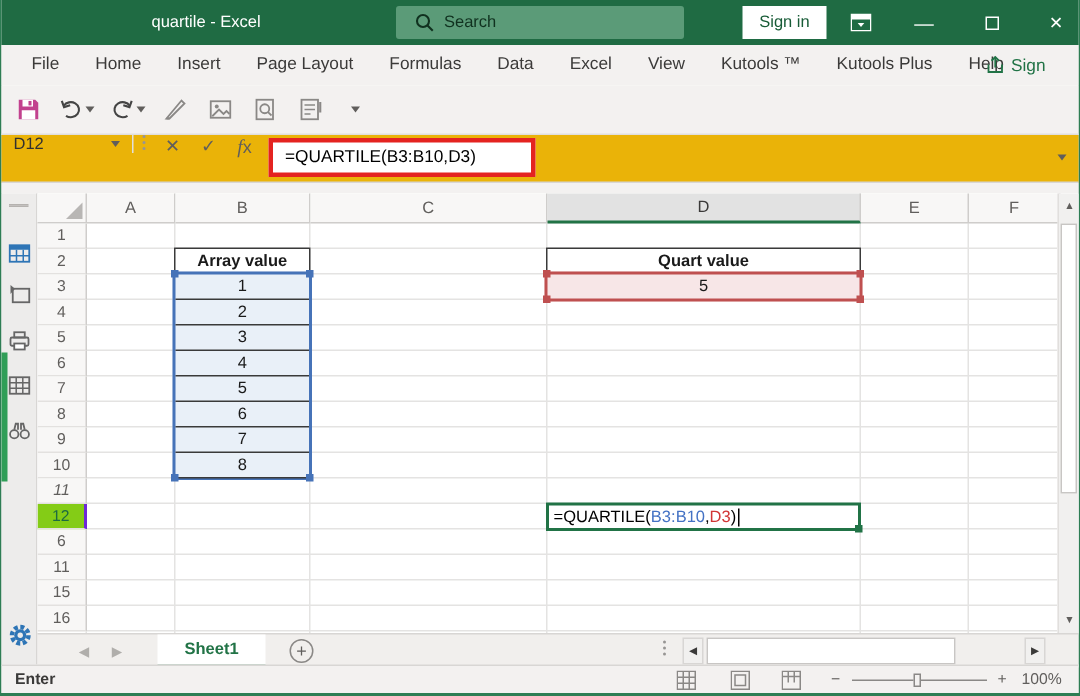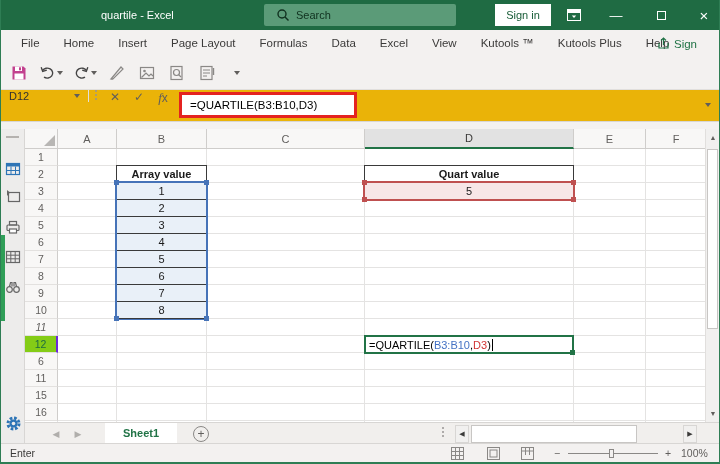--- a/index.html
+++ b/index.html
@@ -89,21 +89,21 @@
   .nav-arrow { position:absolute; top:0; height:22px; width:18px; display:flex; align-items:center; justify-content:center; color:#b0aeab; font-size:9px; cursor:pointer; }
   .sheettab { position:absolute; left:80px; top:0; height:22px; padding:0 18px; background:#fff; border-bottom:2px solid #217346; display:flex; align-items:center; color:#217346; font-weight:bold; font-size:11px; cursor:pointer; }
   .addsheet { position:absolute; left:168px; top:3px; width:16px; height:16px; border:1px solid #8a8886; border-radius:50%; display:flex; align-items:center; justify-content:center; color:#605e5c; font-size:12px; line-height:1; cursor:pointer; }
   .tb-dots { position:absolute; left:417px; top:4px; display:flex; flex-direction:column; gap:2px; cursor:col-resize; }
   .tb-dots i { width:2px; height:2px; border-radius:50%; background:#979593; }
   .hs-btn { position:absolute; top:2px; width:14px; height:18px; background:#f1f0ef; border:1px solid #d8d6d4; display:flex; align-items:center; justify-content:center; font-size:7px; color:#3b3a39; cursor:pointer; }
   .hs-thumb { position:absolute; top:2px; height:18px; background:#fff; border:1px solid #c8c6c4; cursor:grab; }
 
   
   .statusbar { height:19px; flex:none; background:#f3f1f0; border-top:1px solid #d8d6d4; position:relative; display:flex; align-items:center; font-size:10.5px; color:#3b3a39; }
-  .sb-mode { margin-left:9px; }
+  .sb-mode { margin-left:9px;font-weight:bold; }
   .view-btn { position:absolute; top:2px; width:16px; height:15px; display:flex; align-items:center; justify-content:center; cursor:pointer; }
   .zoom-minus { position:absolute; left:549px; top:0; height:19px; width:14px; text-align:center; line-height:18px; color:#605e5c; cursor:pointer; }
   .zoom-track { position:absolute; left:567px; top:9px; width:90px; height:1px; background:#8a8886; cursor:pointer; }
   .zoom-tick { position:absolute; left:44px; top:-3px; width:1px; height:7px; background:#8a8886; }
   .zoom-thumb { position:absolute; left:41px; top:-4px; width:5px; height:9px; background:#f3f1f0; border:1px solid #8a8886; }
   .zoom-plus { position:absolute; left:660px; top:0; height:19px; width:14px; text-align:center; line-height:18px; color:#605e5c; cursor:pointer; }
   .zoom-pct { position:absolute; left:680px; top:0; height:19px; line-height:18px; color:#605e5c; }
 </style>
 </head>
 <body>

